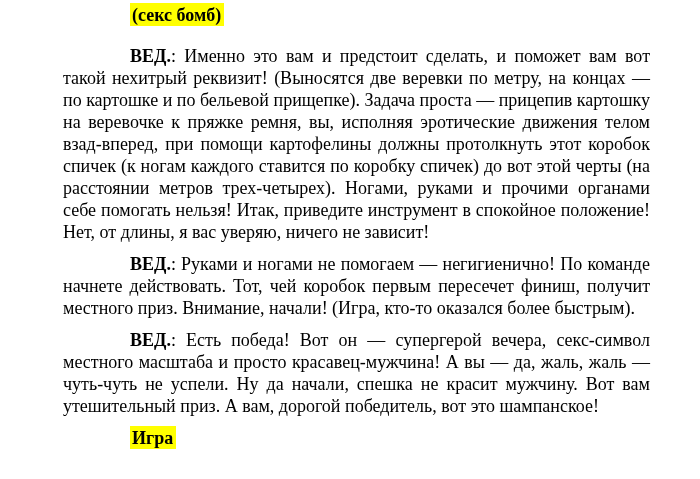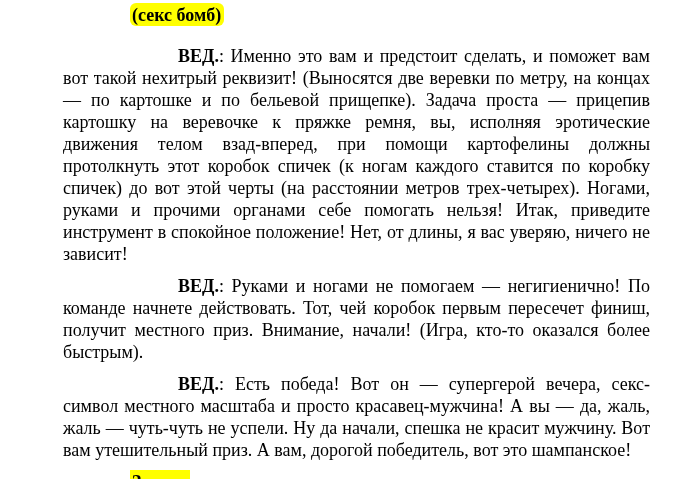--- a/index.html
+++ b/index.html
@@ -41,38 +41,37 @@
     }
     p.para {
       margin: 0 0 10px 0;
       text-indent: 67px;
     }
     p.para.last {
       margin-bottom: 4px;
     }
     .speaker {
       font-weight: bold;
-      margin-left: 48px;
     }
   </style>
 </head>
 <body style="background: rgb(255, 255, 255); color: rgb(0, 0, 0);">
 
 <div class="page">
   <div class="doc">
 
     <div class="heading top">
-      <span class="hl" style="background-color: rgb(255, 255, 0); border-radius: 6px;">(секс бомб)</span>
+      <span class="hl" style="background-color: rgb(255, 255, 0);">(секс бомб)</span>
     </div>
 
     <p class="para"><span class="speaker">ВЕД.</span><span>: Именно это вам и предстоит сделать, и поможет вам вот такой нехитрый реквизит! (Выносятся две веревки по метру, на концах — по картошке и по бельевой прищепке). Задача проста — прицепив картошку на веревочке к пряжке ремня, вы, исполняя эротические движения телом взад-вперед, при помощи картофелины должны протолкнуть этот коробок спичек (к ногам каждого ставится по коробку спичек) до вот этой черты (на расстоянии метров трех-четырех). Ногами, руками и прочими органами себе помогать нельзя! Итак, приведите инструмент в спокойное положение! Нет, от длины, я вас уверяю, ничего не зависит!</span></p>
 
     <p class="para"><span class="speaker">ВЕД.</span><span>: Руками и ногами не помогаем — негигиенично! По команде начнете действовать. Тот, чей коробок первым пересечет финиш, получит местного приз. Внимание, начали! (Игра, кто-то оказался более быстрым).</span></p>
 
     <p class="para"><span class="speaker">ВЕД.</span><span>: Есть победа! Вот он — супергерой вечера, секс-символ местного масштаба и просто красавец-мужчина! А вы — да, жаль, жаль — чуть-чуть не успели. Ну да начали, спешка не красит мужчину. Вот вам утешительный приз. А вам, дорогой победитель, вот это шампанское!</span></p>
 
 
     <div class="heading bottom">
-      <span class="hl" style="background-color: rgb(255, 255, 0);">Задача</span>
+      <span class="hl" style="background-color: rgb(255, 255, 0);">Игра</span>
     </div>
 
   </div>
 </div>
 
 </body></html>

